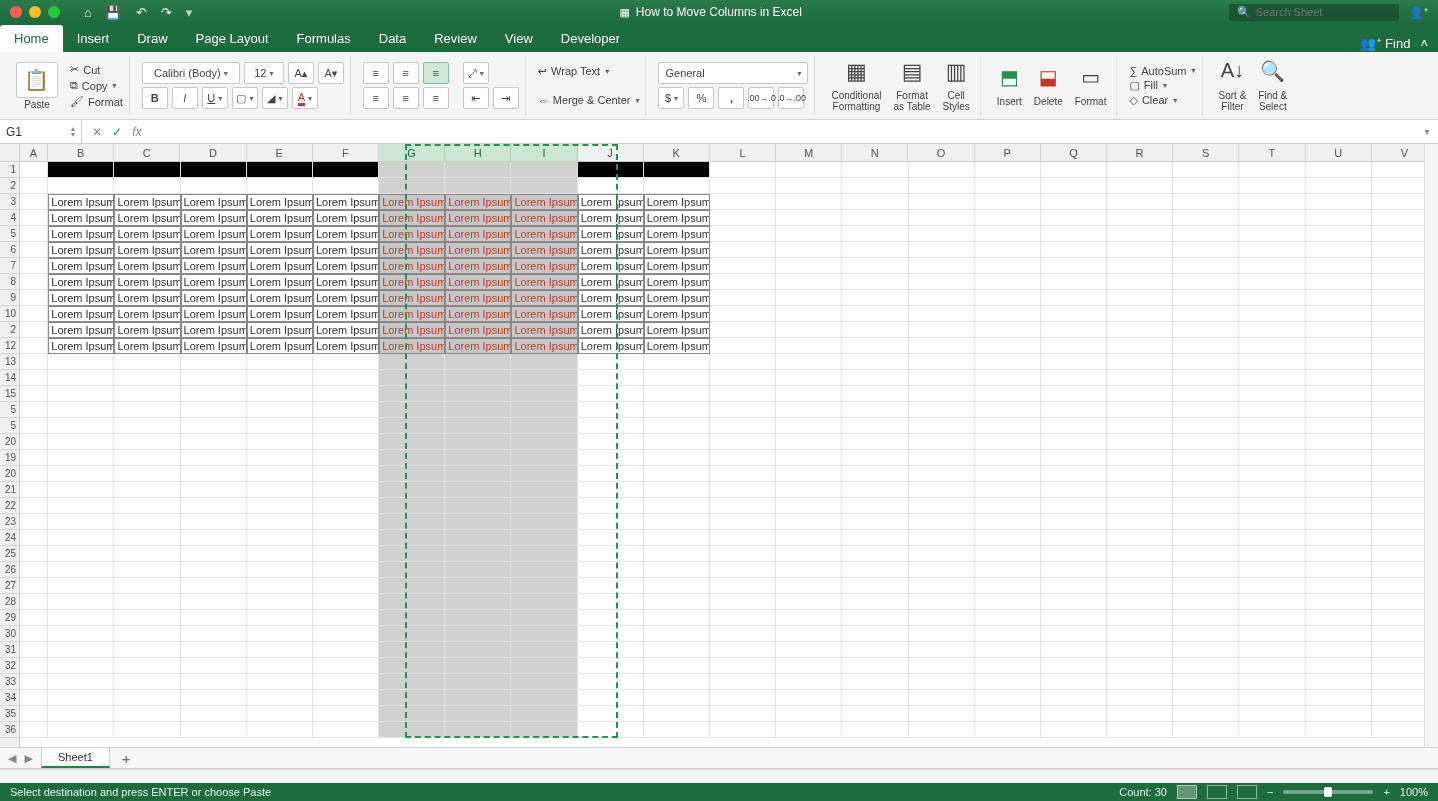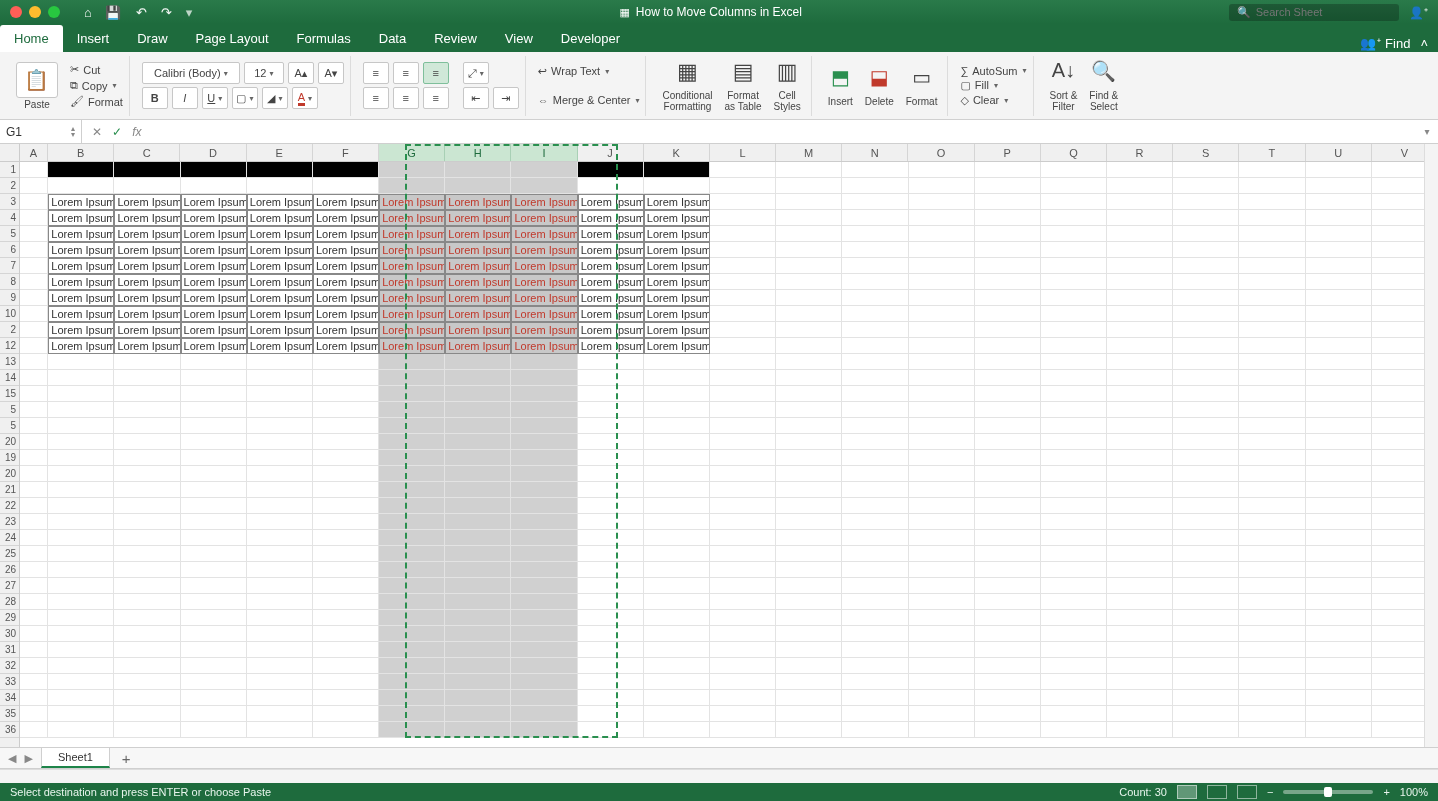--- a/index.html
+++ b/index.html
@@ -204,20 +204,36 @@
     <div class="mini dd" style="height:26px">
         <span>↩</span>
         <span>Wrap Text</span>
       </div>
     <div class="mini dd" style="height:26px">
         <span>⇔</span>
         <span>Merge &amp; Center</span>
       </div>
   </div>
 
+  <div class="grp">
+    <div class="row">
+        <div class="btnbox numfmt dd">
+          <span>General</span>
+        </div>
+      </div>
+    <div class="row">
+      <div class="btnbox smallbtn dd">$</div>
+      <div class="btnbox smallbtn">%</div>
+      <div class="btnbox smallbtn">
+          <b>,</b>
+        </div>
+      <div class="btnbox smallbtn" style="font-size:9px">.00→.0</div>
+      <div class="btnbox smallbtn" style="font-size:9px">.0→.00</div>
+    </div>
+  </div>
 
   <div class="grp">
     <div class="row">
       <div class="vert">
           <span class="bigicon" style="font-size:22px">▦</span>
           <span class="lbl">Conditional
 Formatting</span>
         </div>
       <div class="vert">
           <span class="bigicon" style="font-size:22px">▤</span>

